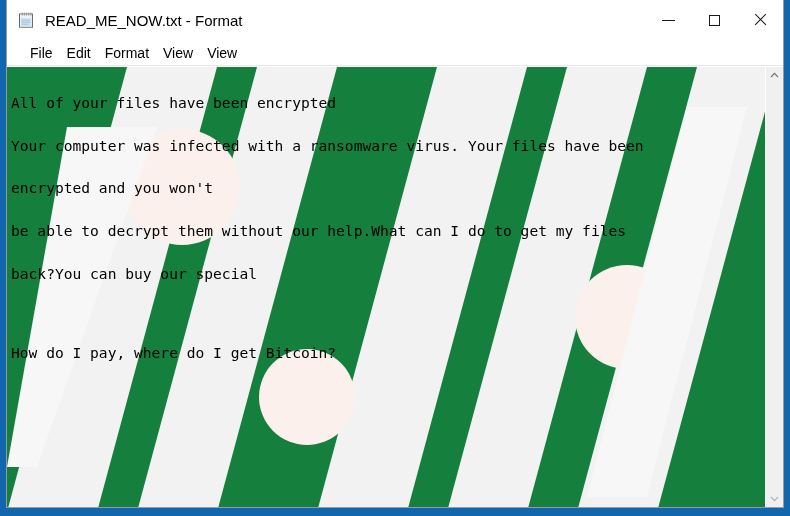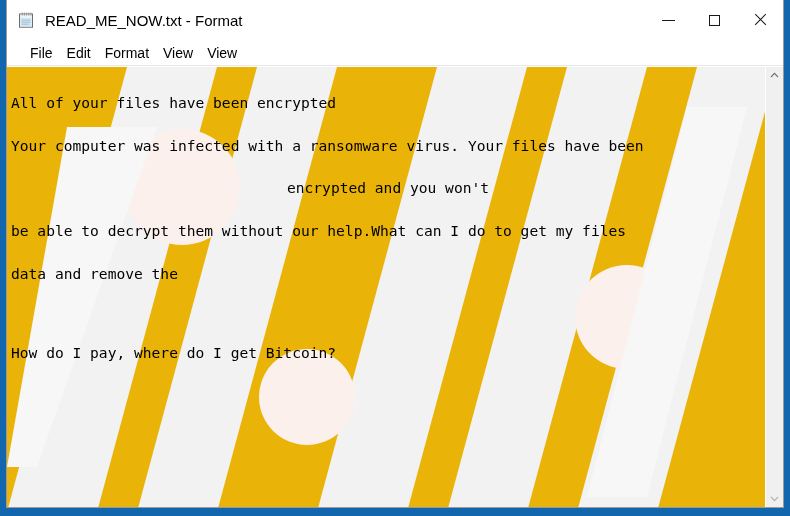--- a/index.html
+++ b/index.html
@@ -135,21 +135,21 @@
     position: relative;
     background: #ffffff;
     overflow: hidden;
     border-top: 1px solid #ffffff;
   }
 
   #text-surface {
     flex: 1;
     position: relative;
     overflow: hidden;
-    background: #eab308;
+    background: #15803d;
   }
 
   
   #watermark {
     position: absolute;
     inset: 0;
     pointer-events: none;
     overflow: hidden;
     opacity: 1;
   }
@@ -274,23 +274,23 @@
             <g fill="#f7f7f7">
               <polygon points="60,60 150,60 30,400 0,400"></polygon>
               <polygon points="680,40 740,40 640,430 580,430"></polygon>
             </g>
           </svg>
         </div>
 
         <div id="text-content">
 <span style="display: block;">All of your files have been encrypted</span>
 <span style="display: block;">Your computer was infected with a ransomware virus. Your files have been</span>
-<span style="display: block; text-align: center;">encrypted and you won't</span>
+<span style="display: block;">encrypted and you won't</span>
 <span style="display: block;">be able to decrypt them without our help.What can I do to get my files</span>
-<span style="display: block;">data and remove the</span>
+<span style="display: block;">back?You can buy our special</span>
 <span style="display: block; margin-top: 37px;">How do I pay, where do I get Bitcoin?</span>
 
 
 
 
 
 
 
 
 </div>

